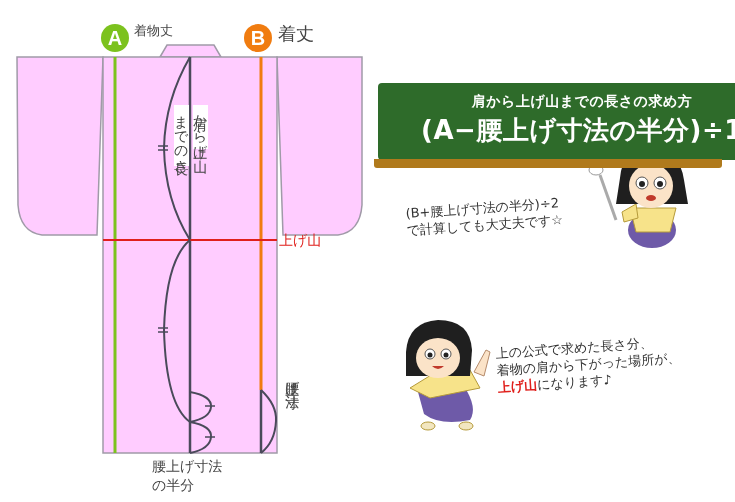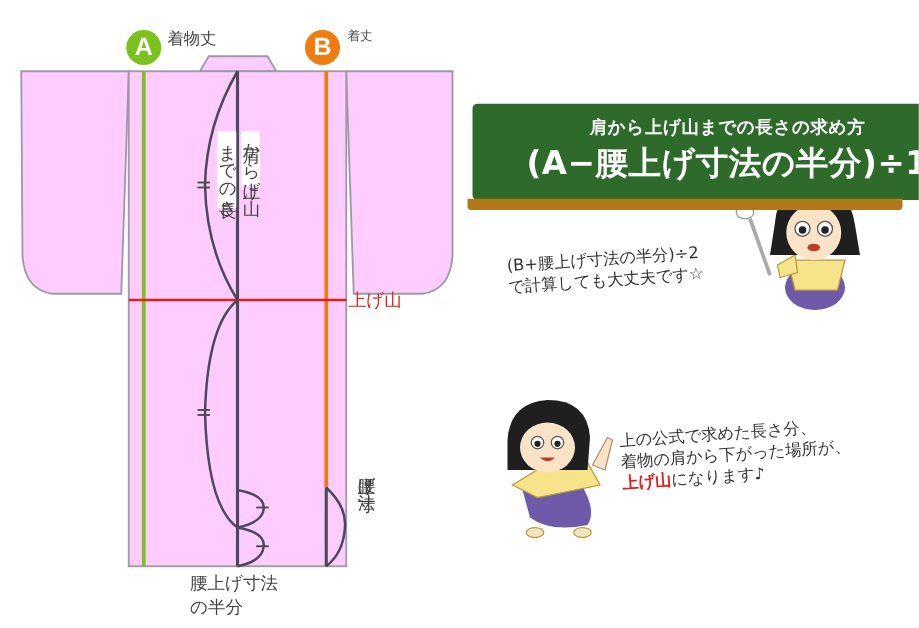--- a/index.html
+++ b/index.html
@@ -87,21 +87,21 @@
       <circle cx="446" cy="355" r="2.5" fill="#222"></circle>
       <path d="M432 366 Q438 372 444 366" fill="#c0392b"></path>
       <ellipse cx="428" cy="426" rx="7" ry="4" fill="#f2e6c0" stroke="#b59a3a"></ellipse>
       <ellipse cx="466" cy="426" rx="7" ry="4" fill="#f2e6c0" stroke="#b59a3a"></ellipse>
     </g>
   </svg>
 
   <div class="badge" style="left: 101px; top: 24px; background: rgb(124, 194, 30);">A</div>
   <div class="lbl" style="left:134px;top:22px;font-size:13px;">着物丈</div>
   <div class="badge" style="left: 244px; top: 24px; background: rgb(240, 124, 16);">B</div>
-  <div class="lbl" style="left:278px;top:22px;font-size:10px;">着丈</div>
+  <div class="lbl" style="left:278px;top:22px;font-size:18px;">着丈</div>
 
   <div class="lbl vtext" style="left:193px;top:105px;font-size:14px;background:#fff;padding:1px 0;">肩から上げ山</div>
   <div class="lbl vtext" style="left:174px;top:105px;font-size:14px;background:#fff;padding:1px 0;">までの長さ</div>
 
   <div class="lbl" style="left:279px;top:232px;font-size:14px;color:#e0201c;">上げ山</div>
 
   <div class="lbl vtext" style="left:285px;top:372px;font-size:14px;">腰上げ寸法</div>
 
   <div class="lbl" style="left:152px;top:458px;font-size:14px;">腰上げ寸法</div>
   <div class="lbl" style="left:152px;top:477px;font-size:14px;font-family:Liberation Mono, monospace;">の半分</div>

